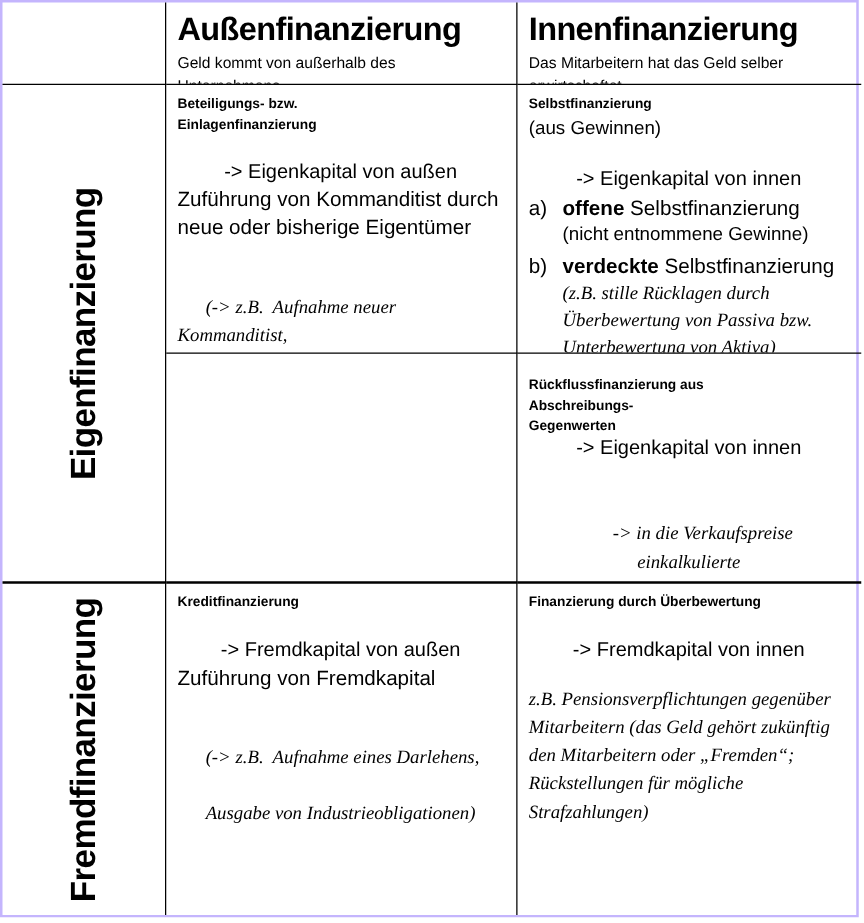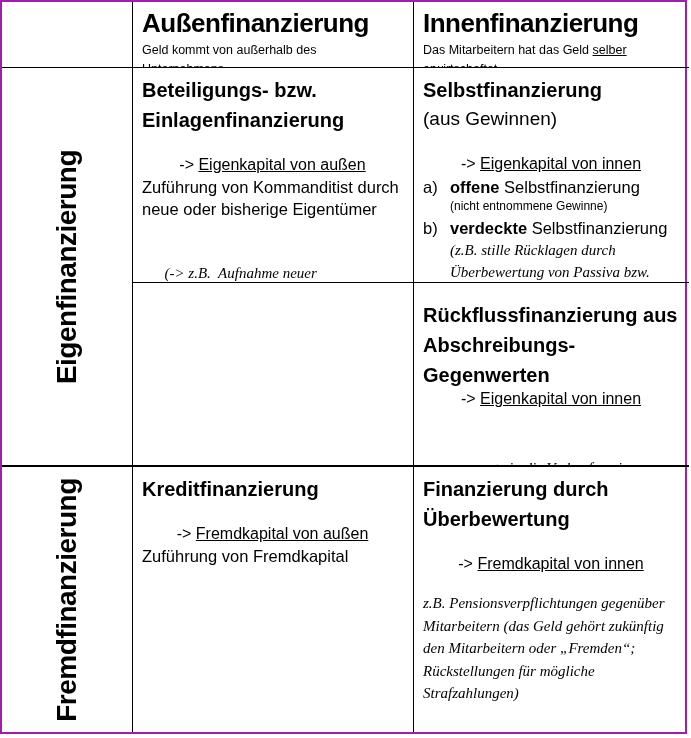--- a/index.html
+++ b/index.html
@@ -1,76 +1,76 @@
 <!DOCTYPE html>
 <html><head>
 <meta charset="utf-8">
 <style>
   * { box-sizing: border-box; }
   html, body { margin: 0; padding: 0; background: #ffffff; }
   .fin-table {
     width: 687px;
     height: 734px;
-    border: 2px solid #a21caf;
+    border: 2px solid #c4b5fd;
     display: grid;
     grid-template-columns: 131px 281px 275px;
     grid-template-rows: 66px 215px 184px 1fr;
     font-family: "Liberation Sans", sans-serif;
     color: #000;
     background: #fff;
   }
   .cell {
     border-right: 1px solid #000;
     border-bottom: 1px solid #000;
     padding: 7px 10px 4px 9px;
     overflow: hidden;
   }
   .last-col { border-right: none; }
   .last-row { border-bottom: none; }
   .thick-bottom { border-bottom-width: 2px; }
 
   
   .hdr-title { font-size: 26px; font-weight: bold; line-height: 1.1; letter-spacing: -0.5px; }
   .hdr-sub { font-size: 12.5px; line-height: 1.55; margin-top: 3px; }
-  .u { text-decoration: underline; }
+  .u { }
 
   
   .rowlabel {
     display: flex; align-items: center; justify-content: center;
     padding: 0;
   }
   .rowlabel span {
     transform: rotate(-90deg);
     white-space: nowrap;
     font-size: 28px;
     font-weight: bold;
     letter-spacing: -0.5px;
   }
 
   
-  .cell-title { font-weight: bold; font-size: 20px; line-height: 1.5; }
-  .plain { font-size: 19px; line-height: 1.5; }
+  .cell-title { font-weight: bold; font-size: 11px; line-height: 1.5; }
+  .plain { font-size: 15px; line-height: 1.5; }
   .arrow-line { font-size: 16px; margin-top: 21px; text-align: center; }
   .arrow-line.no-gap { margin-top: 0; }
   .body-text { font-size: 16.5px; line-height: 1.35; margin-top: 2px; }
   .example {
     font-family: "Liberation Serif", serif;
     font-style: italic;
     font-size: 15px;
     line-height: 1.5;
     margin-top: 19px;
     white-space: pre-wrap;
   }
   .example.centered { text-align: center; margin-top: 26px; padding: 0 2px; }
 
   
   .list { margin-top: 3px; }
   .list-item { display: flex; font-size: 16.5px; line-height: 1.35; margin-top: 3px; }
   .list-marker { width: 27px; flex: 0 0 27px; }
-  .list-note { margin-left: 27px; font-size: 12px; line-height: 1.35; }
+  .list-note { margin-left: 27px; font-size: 15px; line-height: 1.35; }
   .list-note-italic {
     margin-left: 27px;
     font-family: "Liberation Serif", serif;
     font-style: italic;
     font-size: 15px;
     line-height: 1.45;
     margin-top: 1px;
   }
   .b { font-weight: bold; }
 </style>
@@ -160,20 +160,24 @@
   <div class="cell rowlabel last-row">
     <span>Fremdfinanzierung</span>
   </div>
 
   <div class="cell last-row">
     <div class="cell-title">Kreditfinanzierung</div>
     <div class="arrow-line">
       <span>-&gt; </span><span class="u">Fremdkapital von außen</span>
     </div>
     <div class="body-text">Zuführung von Fremdkapital</div>
+    <div class="example">
+      <span>(-&gt; z.B.  Aufnahme eines Darlehens,</span><br>
+      <span>Ausgabe von Industrieobligationen)</span>
+    </div>
   </div>
 
   <div class="cell last-col last-row">
     <div class="cell-title">Finanzierung durch Überbewertung</div>
     <div class="arrow-line">
       <span>-&gt; </span><span class="u">Fremdkapital von innen</span>
     </div>
     <div class="example">z.B. Pensionsverpflichtungen gegenüber Mitarbeitern (das Geld gehört zukünftig den Mitarbeitern oder „Fremden“; Rückstellungen für mögliche Strafzahlungen)</div>
   </div>
 

